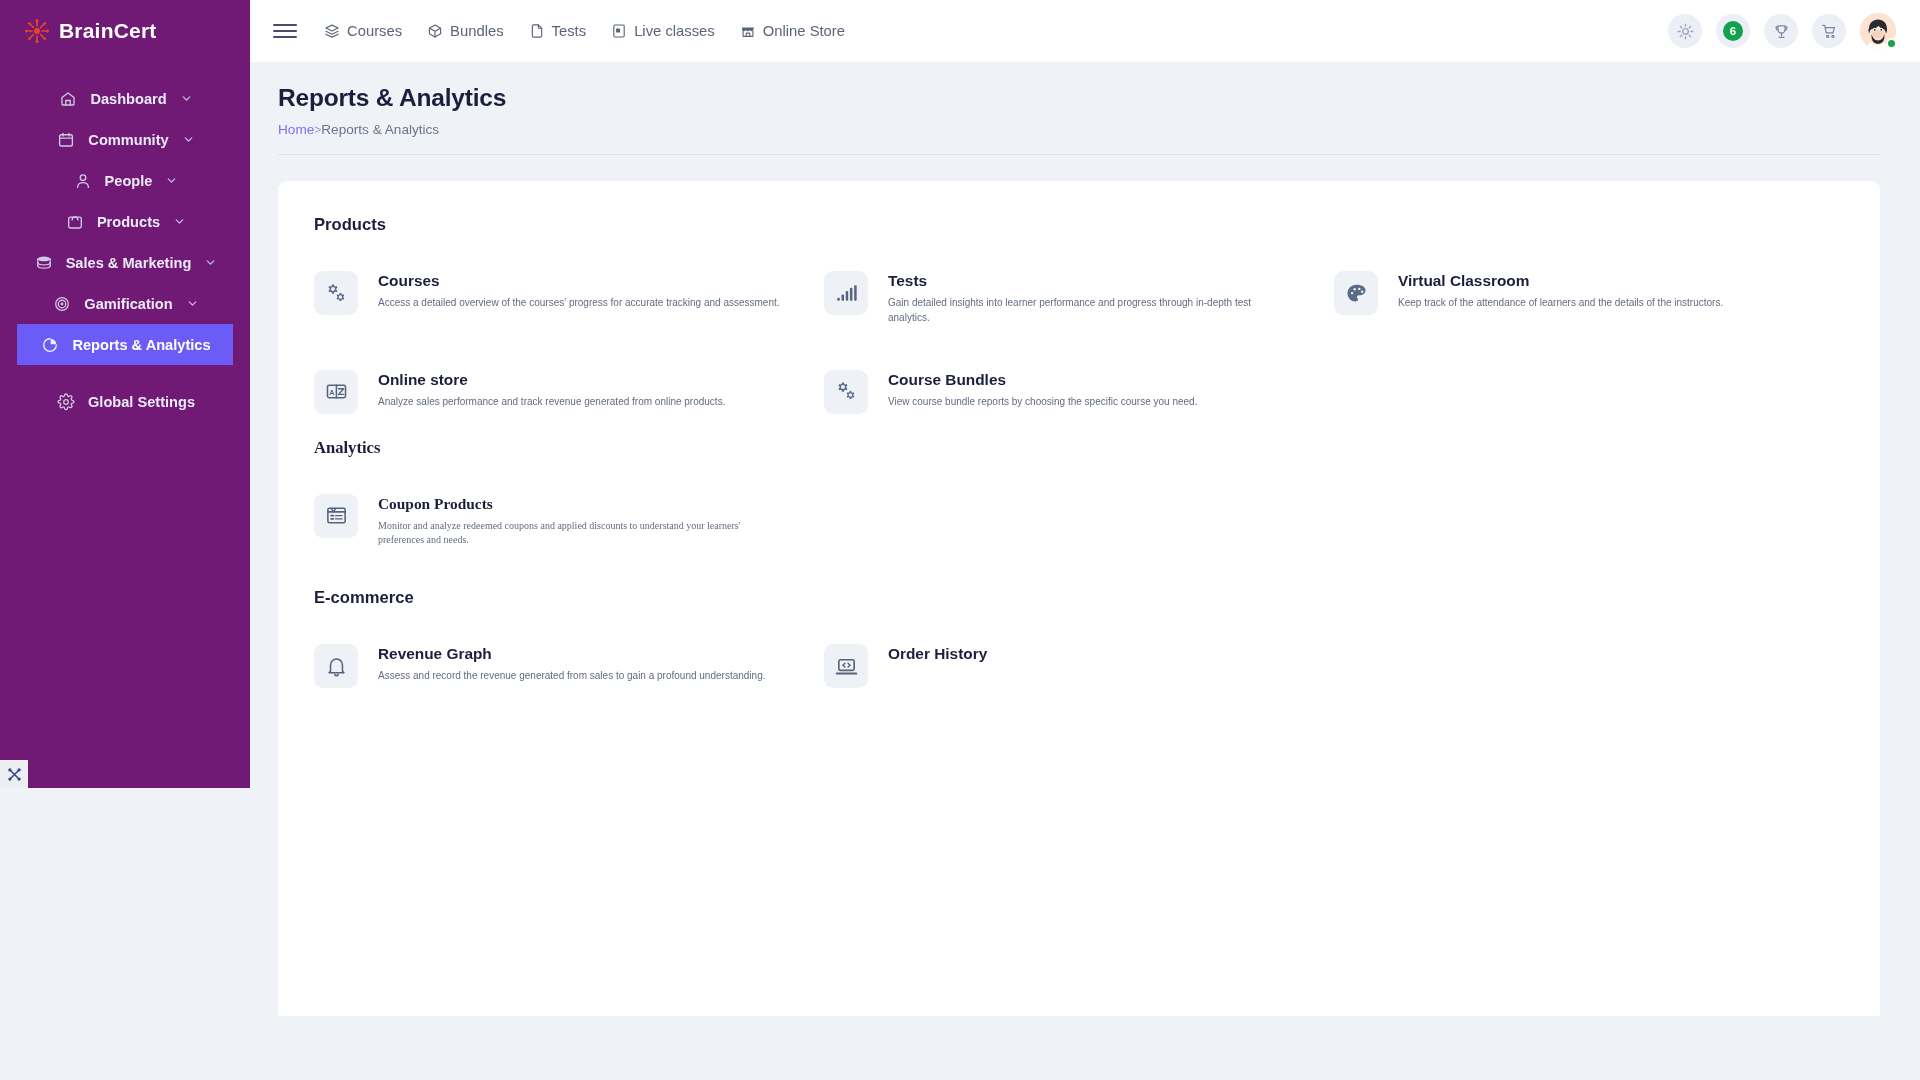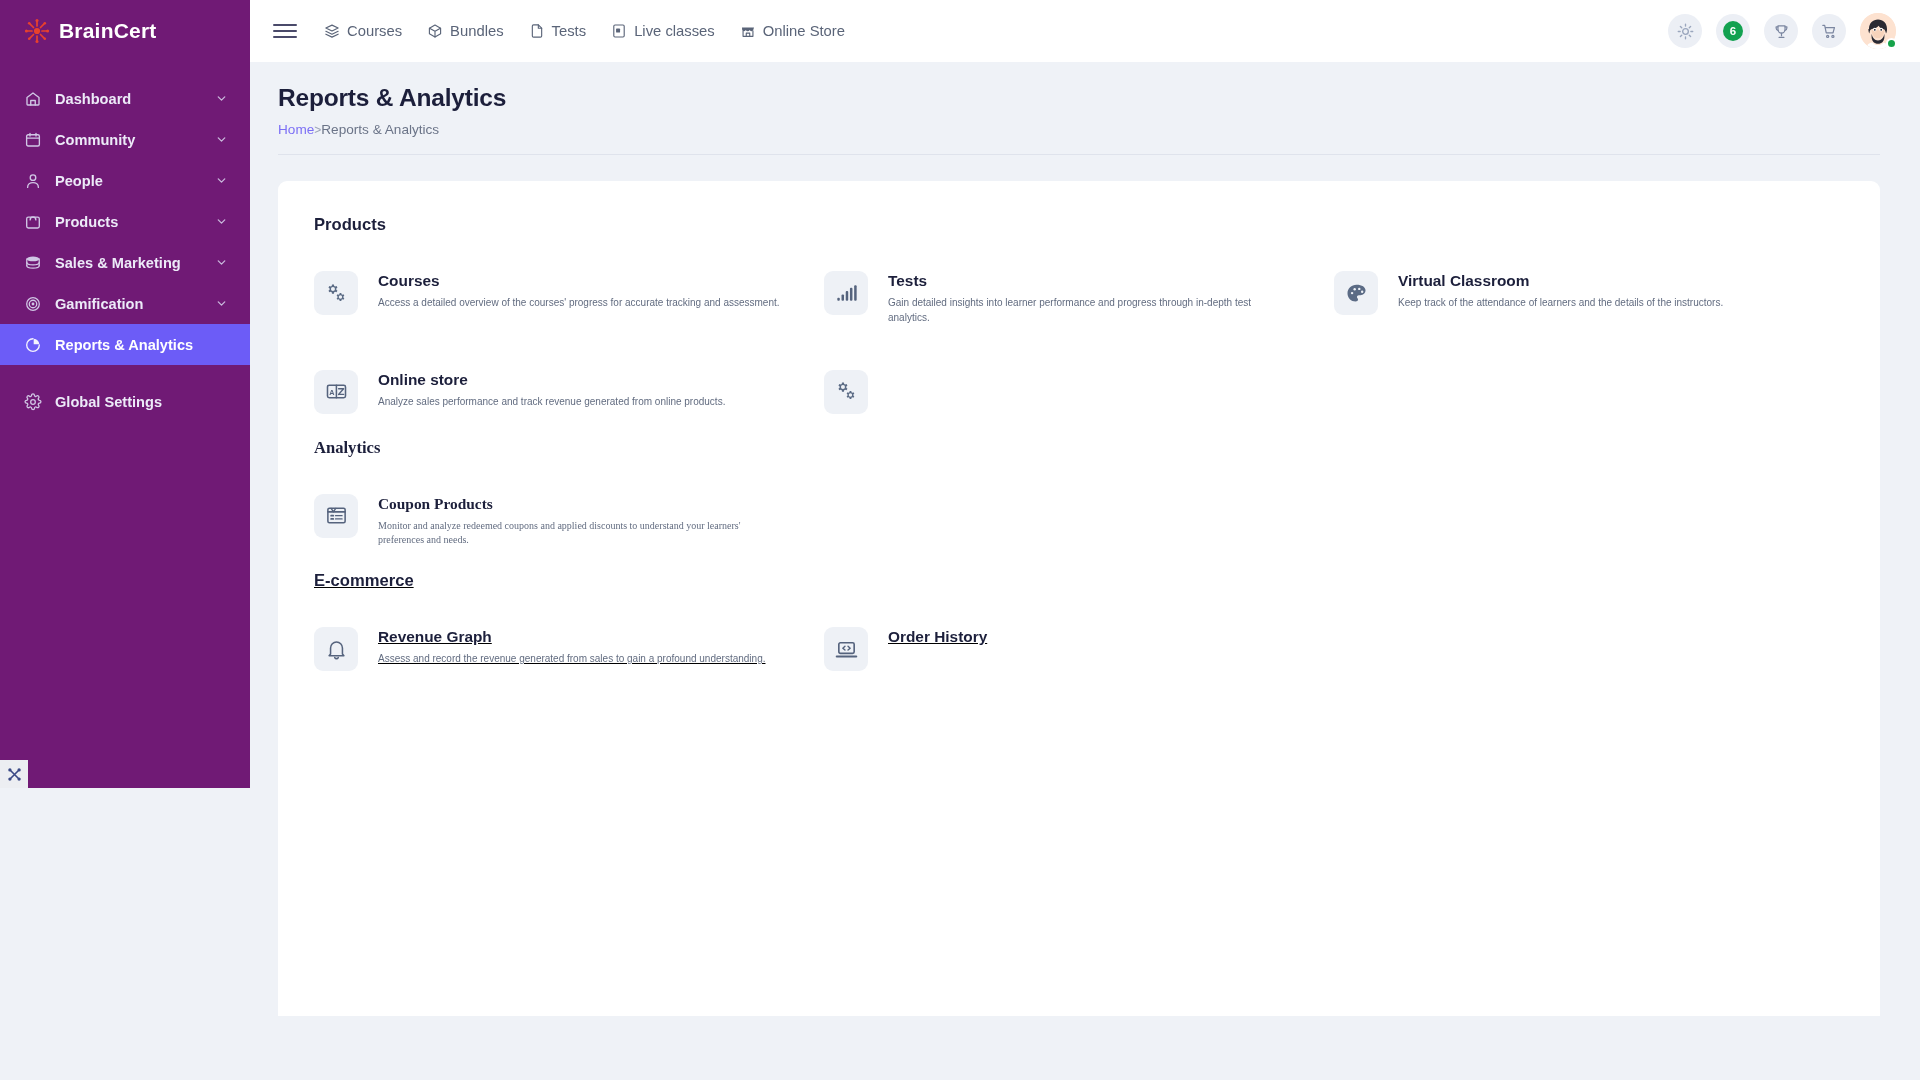--- a/index.html
+++ b/index.html
@@ -13,21 +13,21 @@
 
   
   .sidebar {
     width: 250px; flex: 0 0 250px; height: 788px;
     background: #701a75; color: #fff;
     position: relative; display: flex; flex-direction: column;
   }
   .brand { height: 62px; display: flex; align-items: center; padding-left: 24px; gap: 9px; }
   .brand-mark { width: 26px; height: 26px; flex: 0 0 26px; position: relative; }
   .brand-text { font-size: 21px; font-weight: 700; letter-spacing: .2px; color: #fff; }
-  .nav { margin-top: 16px; display: flex; flex-direction: column; }
+  .nav { margin-top: 16px; display: flex; flex-direction: column; align-items: center; }
   .nav-item {
     height: 41px; display: flex; align-items: center;
     padding: 0 22px 0 24px; gap: 13px; cursor: pointer;
     font-size: 14.6px; font-weight: 700; color: #eceaf8;
   }
   .nav-item.active { background: #6c5cf7; color: #fff; }
   .nav-item .nav-label { flex: 1; white-space: nowrap; }
   .nav-icon { width: 18px; height: 18px; flex: 0 0 18px; display: flex; align-items: center; justify-content: center; opacity: .92; }
   .nav-icon svg { width: 18px; height: 18px; display: block; }
   .chev { width: 13px; height: 13px; flex: 0 0 13px; opacity: .85; }
@@ -95,21 +95,21 @@
   .tile { display: flex; gap: 20px; padding-right: 44px; cursor: pointer; align-items: flex-start; }
   .tile-icon {
     width: 44px; height: 44px; flex: 0 0 44px; border-radius: 9px; background: #eef1f6;
     display: flex; align-items: center; justify-content: center;
   }
   .tile-icon svg { width: 23px; height: 23px; display: block; }
   .tile-body { min-width: 0; padding-top: 1px; }
   .tile-title { font-size: 15.4px; font-weight: 700; color: #1c1f3b; margin-bottom: 6px; }
   .tile-desc { font-size: 10px; line-height: 1.48; color: #626c80; }
   .sec-analytics { margin-top: 24px; font-family: Liberation Serif, serif; }
-  .sec-ecom { margin-top: 23px; text-decoration: underline; }
+  .sec-ecom { margin-top: 40px; }
 </style>
 </head>
 <body>
 
 <div class="app">
 
   <aside class="sidebar">
     <div class="brand">
       <span class="brand-mark">
         <svg viewBox="0 0 26 26" width="26" height="26">
@@ -456,20 +456,24 @@
               </div>
             </div>
 
             <div class="tile">
               <span class="tile-icon">
                 <svg viewBox="0 0 24 24" fill="#5b6b85">
                   <path d="M9.3 2.6h-2l-.3 1.5a4.6 4.6 0 0 0-1 .6L4.6 4.1 3.6 5.8l1.2 1a4.6 4.6 0 0 0 0 1.2l-1.2 1 1 1.7 1.4-.6c.3.2.6.4 1 .6l.3 1.5h2l.3-1.5c.3-.1.7-.3 1-.6l1.4.6 1-1.7-1.2-1a4.6 4.6 0 0 0 0-1.2l1.2-1-1-1.7-1.4.6a4.6 4.6 0 0 0-1-.6zM8.3 9.5a2.1 2.1 0 1 1 0-4.2 2.1 2.1 0 0 1 0 4.2z"></path>
                   <path d="M17 11.6h-1.7l-.26 1.27a4 4 0 0 0-.85.5l-1.2-.5-.85 1.45 1 .85a4 4 0 0 0 0 1l-1 .85.85 1.45 1.2-.5c.26.2.54.36.85.5l.26 1.27H17l.26-1.27c.3-.14.6-.3.85-.5l1.2.5.85-1.45-1-.85a4 4 0 0 0 0-1l1-.85-.85-1.45-1.2.5a4 4 0 0 0-.85-.5zM16.1 17.4a1.8 1.8 0 1 1 0-3.6 1.8 1.8 0 0 1 0 3.6z"></path>
                 </svg>
               </span>
+              <div class="tile-body">
+                <div class="tile-title">Course Bundles</div>
+                <div class="tile-desc">View course bundle reports by choosing the specific course you need.</div>
+              </div>
             </div>
 
           </div>
         </section>
 
         <section class="section sec-analytics">
           <h2 class="section-title">Analytics</h2>
           <div class="grid">
             <div class="tile">
               <span class="tile-icon">

